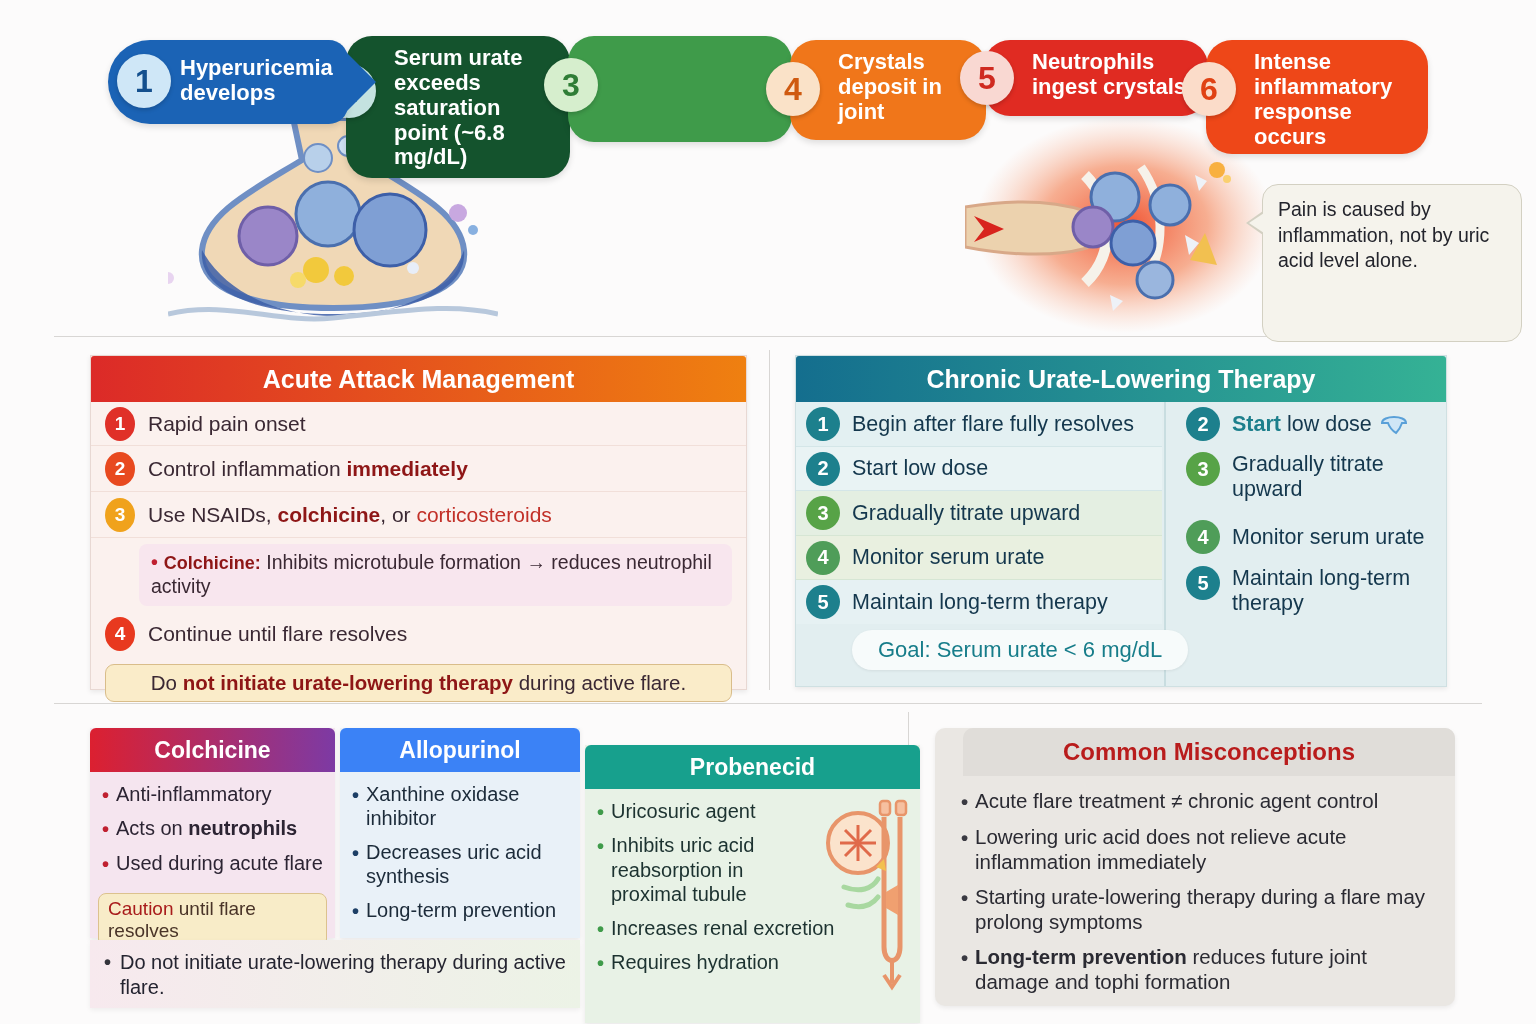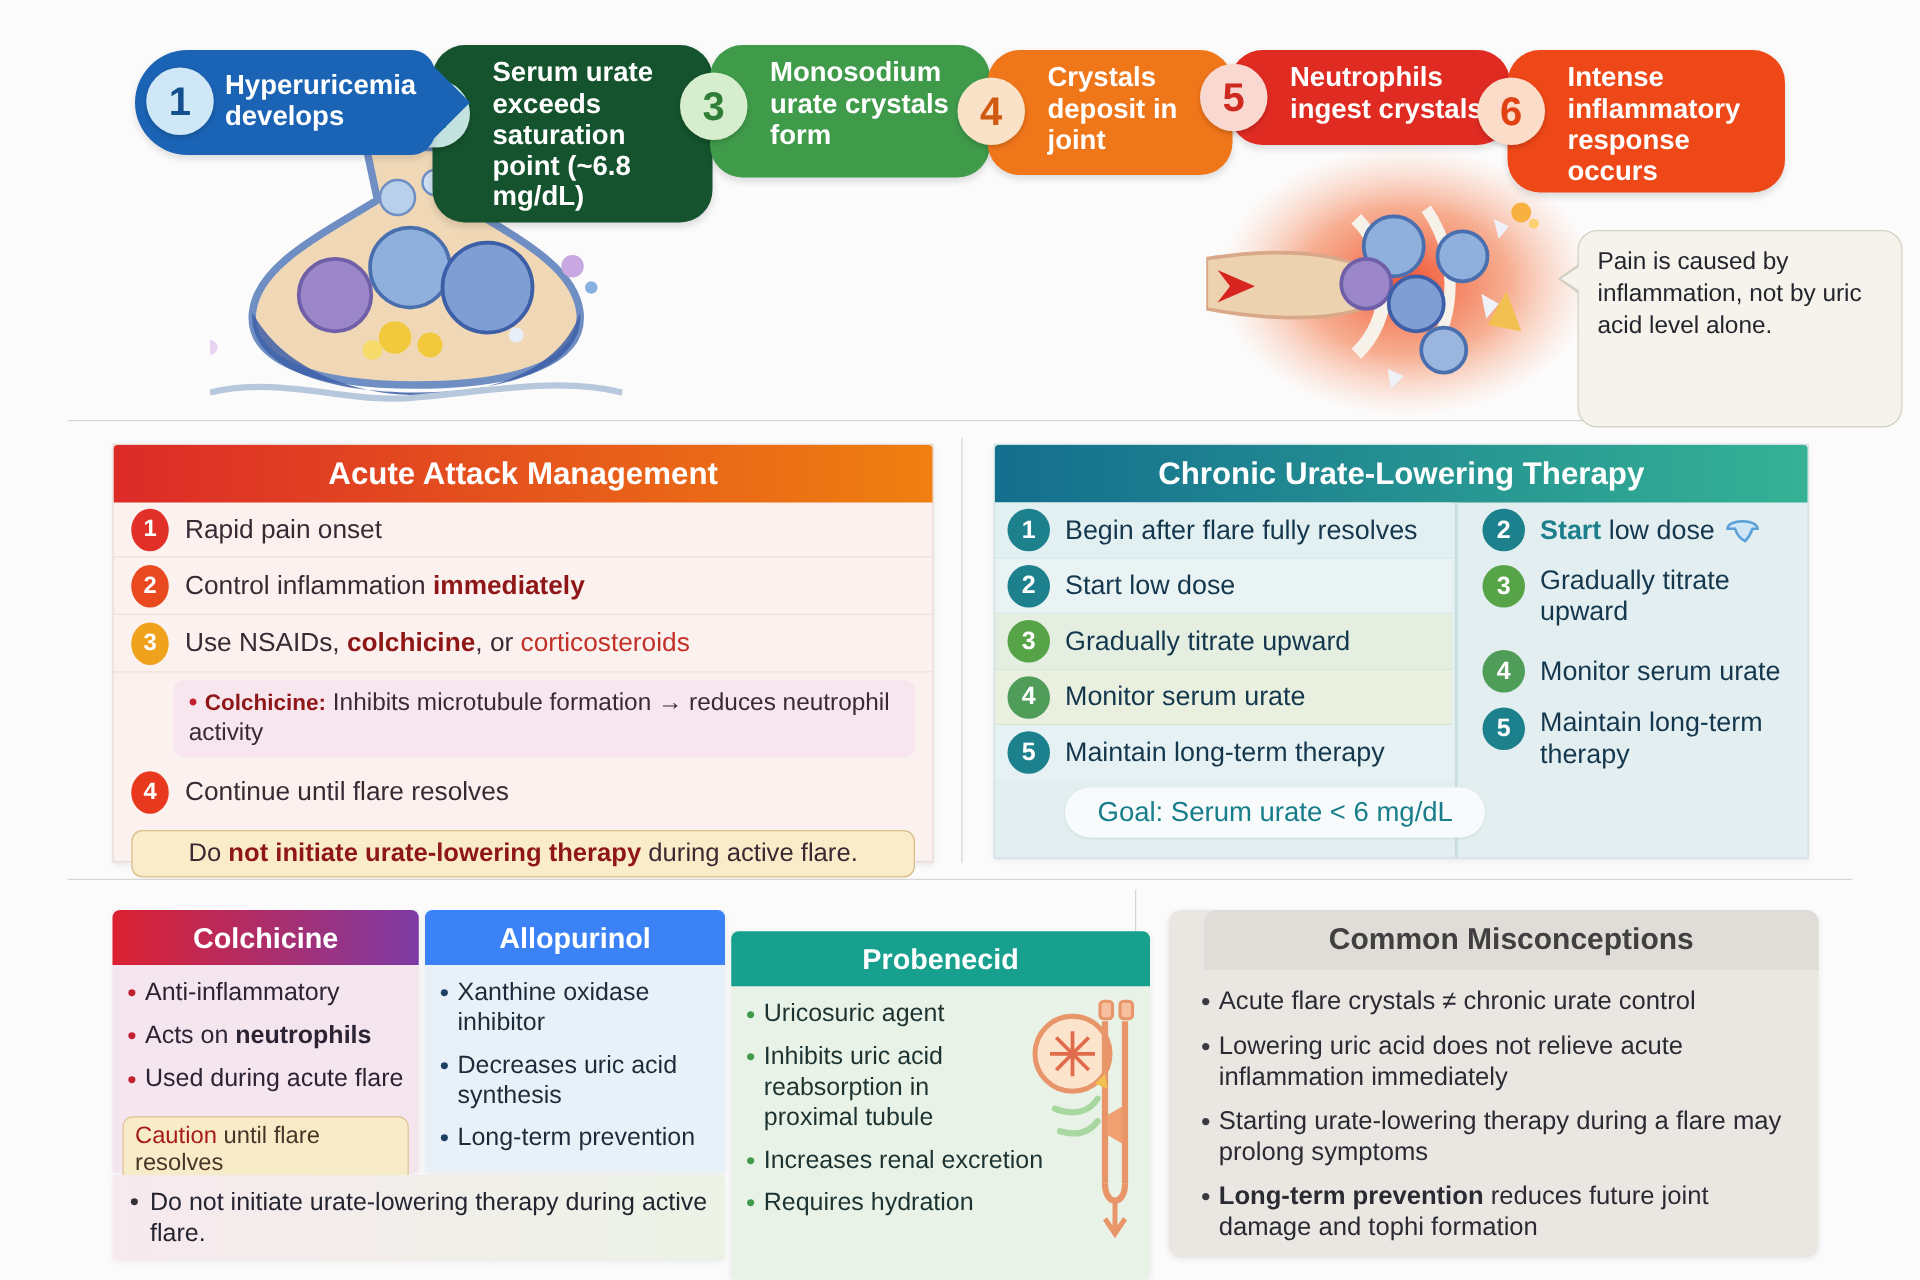--- a/index.html
+++ b/index.html
@@ -90,21 +90,21 @@
               padding:4px 9px;font-size:19px;color:#4a3428;}
   .cautionbox .cb{color:#a81b1b;font-weight:400;}
   .footstrip{left:90px;top:940px;width:490px;height:68px;
              background:linear-gradient(90deg,#f7e9ee,#ecf3e6);box-shadow:0 2px 5px rgba(0,0,0,.06);
              display:flex;padding:10px 14px;font-size:20px;line-height:1.25;color:#242430;box-sizing:border-box;}
   .footstrip .dot{flex:0 0 16px;font-weight:700;color:#33333b;}
 
   .misc{left:935px;top:728px;width:520px;height:278px;background:#eae7e3;border-radius:10px;
         box-shadow:0 2px 5px rgba(0,0,0,.07);}
   .misc-hd{height:48px;display:flex;align-items:center;justify-content:center;background:#e0ddd9;
-           border-radius:10px 10px 0 0;color:#404040;font-weight:700;font-size:24px;margin-left:28px;}
+           border-radius:10px 10px 0 0;color:#b91c1c;font-weight:700;font-size:24px;margin-left:28px;}
   .misc .b{font-size:20.5px;color:#2a2a32;margin-bottom:10px;}
   .misc .b .dot{color:#3a3a42;}
   .bold{font-weight:700;}
 </style>
 </head>
 <body>
 
 <div class="page">
 
   <svg class="abs" style="left:168px;top:118px;z-index:1;" width="330" height="215" viewBox="0 0 330 215">
@@ -166,21 +166,20 @@
   <div class="fstep s1">
     <span class="fbadge">1</span>
     <span class="ftext">Hyperuricemia develops</span>
   </div>
   <div class="fstep s2">
     <span class="fbadge">2</span>
     <span class="ftext">Serum urate exceeds saturation point (~6.8 mg/dL)</span>
   </div>
   <div class="fstep s3">
     <span class="fbadge">3</span>
-    <span class="ftext">Monosodium urate crystals form</span>
   </div>
   <div class="fstep s4">
     <span class="fbadge">4</span>
     <span class="ftext">Crystals deposit in joint</span>
   </div>
   <div class="fstep s5">
     <span class="fbadge">5</span>
     <span class="ftext">Neutrophils ingest crystals</span>
   </div>
   <div class="fstep s6">
@@ -356,21 +355,21 @@
       <path d="M20,90 C36,96 48,92 54,82 M24,108 C38,112 48,108 54,100" fill="none" stroke="#a8d8a0" stroke-width="5" stroke-linecap="round"></path>
       <path d="M52,70 L60,62 L62,74 Z" fill="#f2c050"></path>
     </svg>
   </div>
 
   <div class="card misc">
     <div class="misc-hd">Common Misconceptions</div>
     <div class="bullets" style="padding:12px 16px 4px 26px;">
       <div class="b">
           <span class="dot">•</span>
-          <span>Acute flare crystals ≠ chronic urate control</span>
+          <span>Acute flare treatment ≠ chronic agent control</span>
         </div>
       <div class="b">
           <span class="dot">•</span>
           <span>Lowering uric acid does not relieve acute inflammation immediately</span>
         </div>
       <div class="b">
           <span class="dot">•</span>
           <span>Starting urate-lowering therapy during a flare may prolong symptoms</span>
         </div>
       <div class="b">

